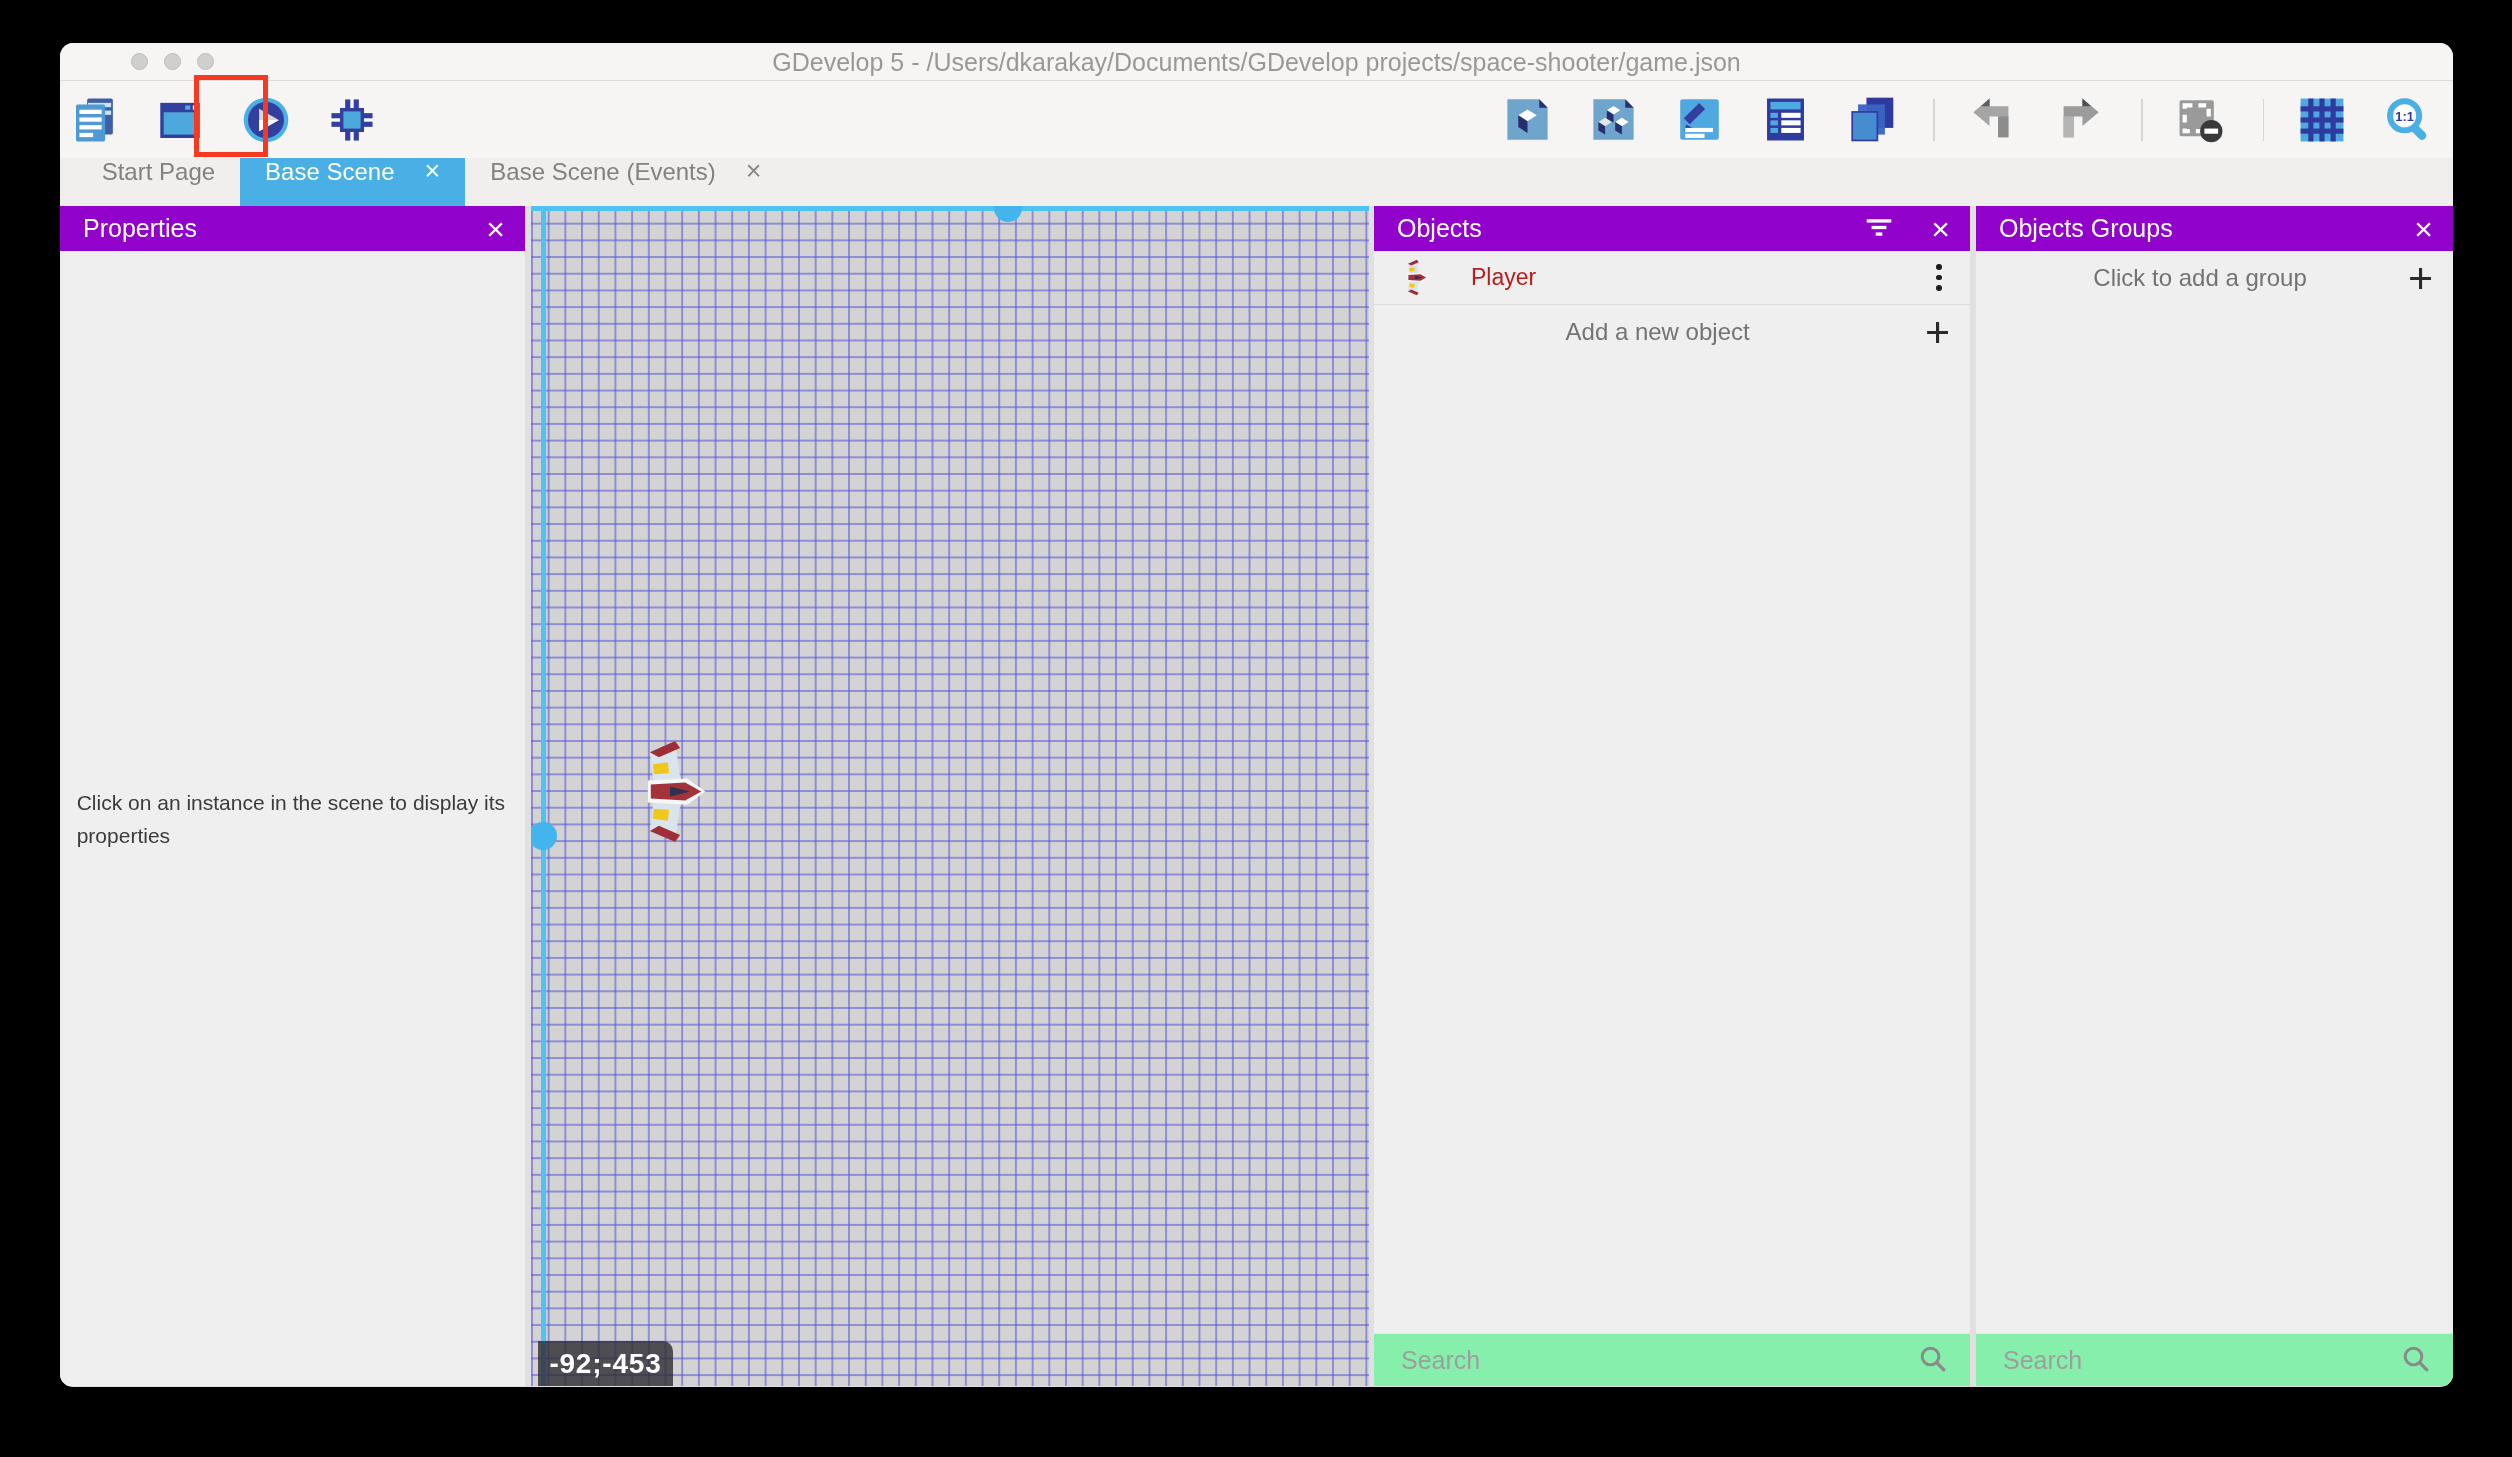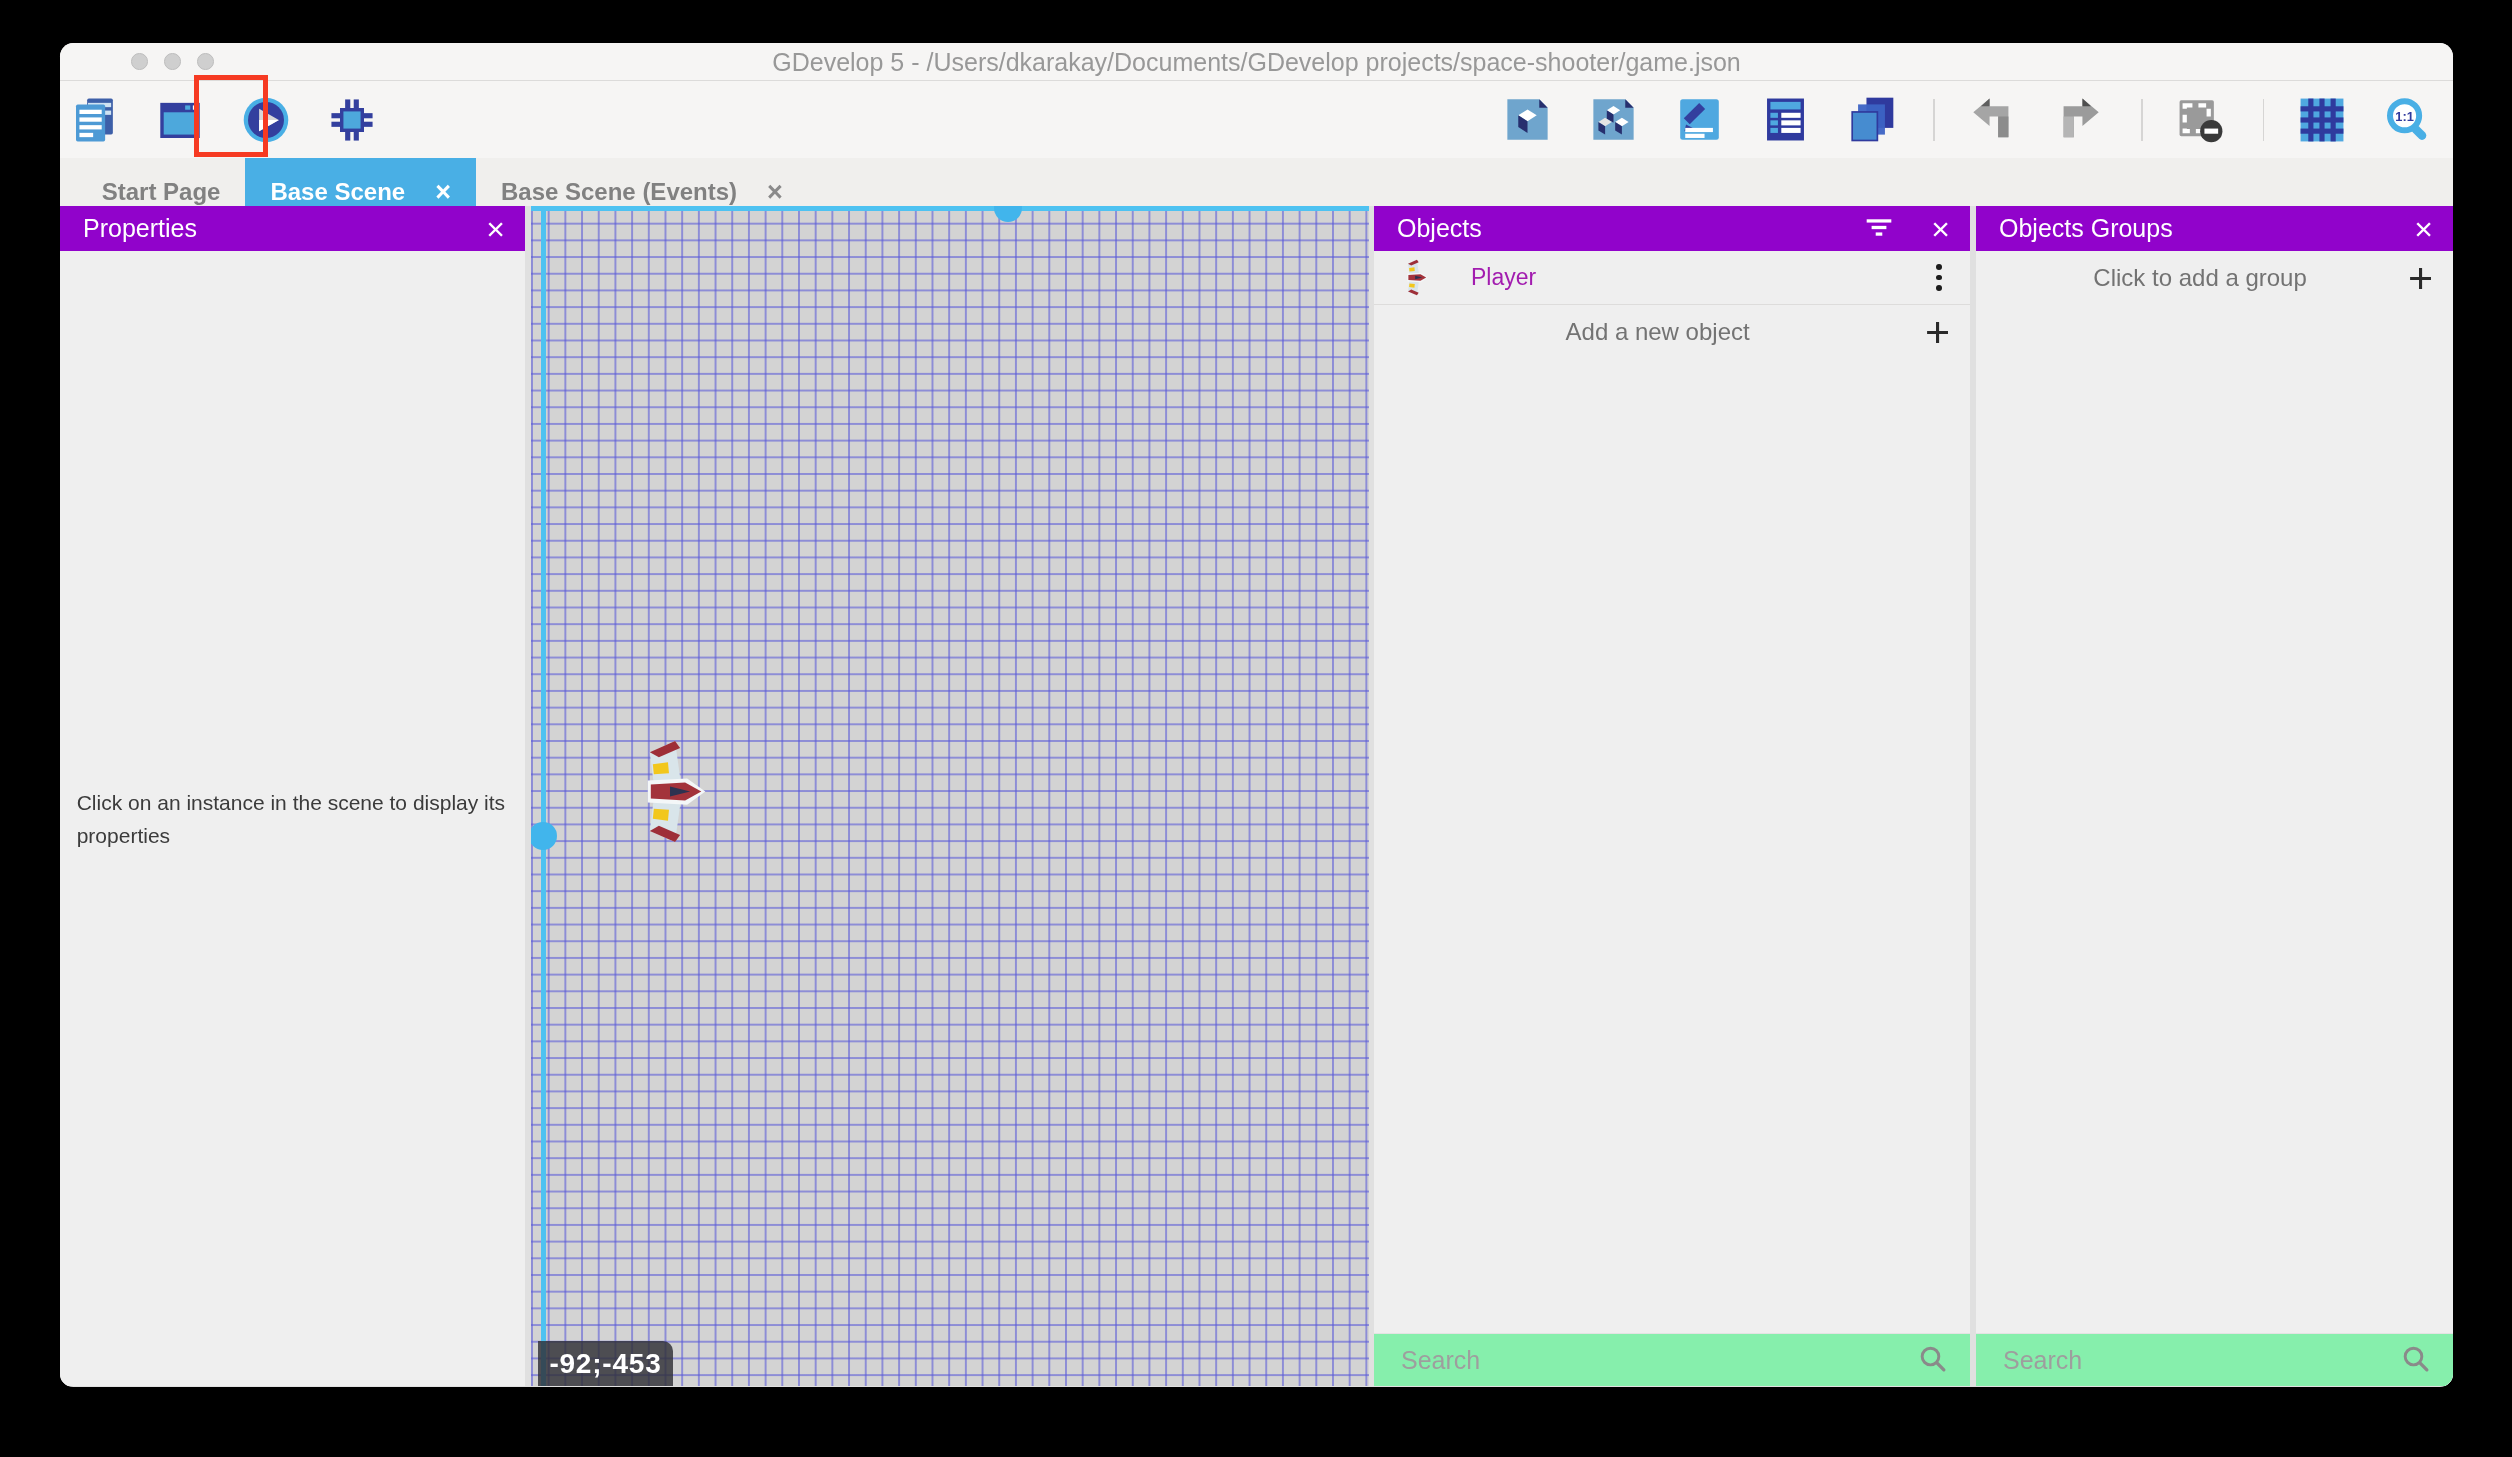--- a/index.html
+++ b/index.html
@@ -35,23 +35,22 @@
     margin-right:14px;flex:0 0 auto;}
   .tbtn svg{display:block;}
   .tb-spacer{flex:1 1 auto;}
   .tb-sep{width:1.7px;height:42px;background:#D6D5D4;margin:0 10px 0 0;flex:0 0 auto;}
   
   .tabbar{
     position:absolute;left:0;top:115px;width:100%;height:48px;background:#F0EFED;
     display:flex;align-items:stretch;
   }
   .tab{
-    display:flex;align-items:flex-end;padding:0 25px;font-size:24px;color:#818181;
+    display:flex;align-items:flex-start;padding:0 25px;font-size:24px;color:#818181;
     white-space:nowrap;
-    font-weight:bold;
   }
   .tab .close{margin-left:30px;font-size:27px;color:#8A8A8A;line-height:1;}
   .tab.active{background:#49AFE5;color:#FFFFFF;}
   .tab.active .close{color:#FFFFFF;}
   .tab.start{margin-left:16.7px;}
   
   .content{position:absolute;left:0;top:163px;width:2393px;height:1180px;background:#E0E0E0;}
   .panel{position:absolute;top:0;height:1180px;background:#EFEFEF;overflow:hidden;}
   .panel-header{
     height:45px;background:#9103CB;color:#FFF;display:flex;align-items:center;
@@ -88,21 +87,21 @@
   }
   .ship{position:absolute;left:105px;top:533px;}
   
   .p-objects{left:1314px;width:596px;}
   .p-groups{left:1916px;width:477px;}
   .list-row{
     height:54px;display:flex;align-items:center;background:#EFEFEF;
     border-bottom:1.7px solid #DDDCDB;box-sizing:border-box;padding:0 28px 0 23px;
   }
   .row-thumb{width:37px;height:37px;margin-right:37px;flex:0 0 auto;}
-  .row-label{font-size:23px;color:#a21caf;flex:1 1 auto;}
+  .row-label{font-size:23px;color:#b91c1c;flex:1 1 auto;}
   .dots{width:6.7px;flex:0 0 auto;display:flex;flex-direction:column;align-items:center;gap:5px;}
   .dots i{width:5.8px;height:5.8px;border-radius:50%;background:#1C1C1C;display:block;}
   .add-row{
     height:54px;display:flex;align-items:center;box-sizing:border-box;
     padding:0 20px 0 23px;background:#EFEFEF;
   }
   .add-label{flex:1 1 auto;text-align:center;font-size:24px;color:#737373;}
   .plus{font-size:43px;color:#2A2A2A;font-weight:300;line-height:1;flex:0 0 auto;margin-left:6.7px;}
   .search-bar{
     position:absolute;left:0;bottom:0;width:100%;height:53px;background:#86efac;

